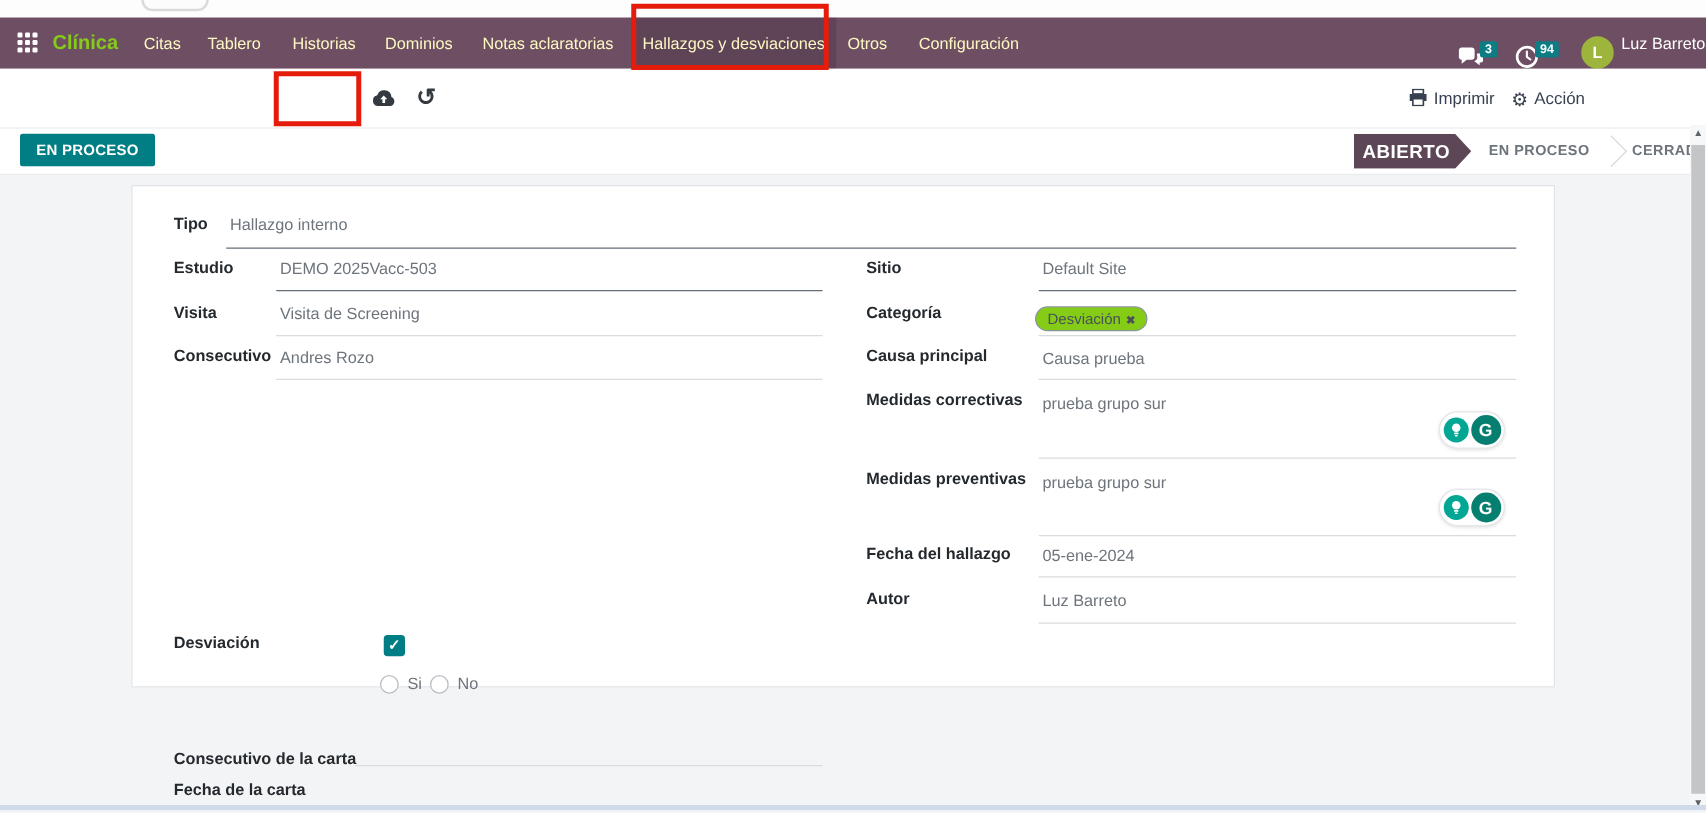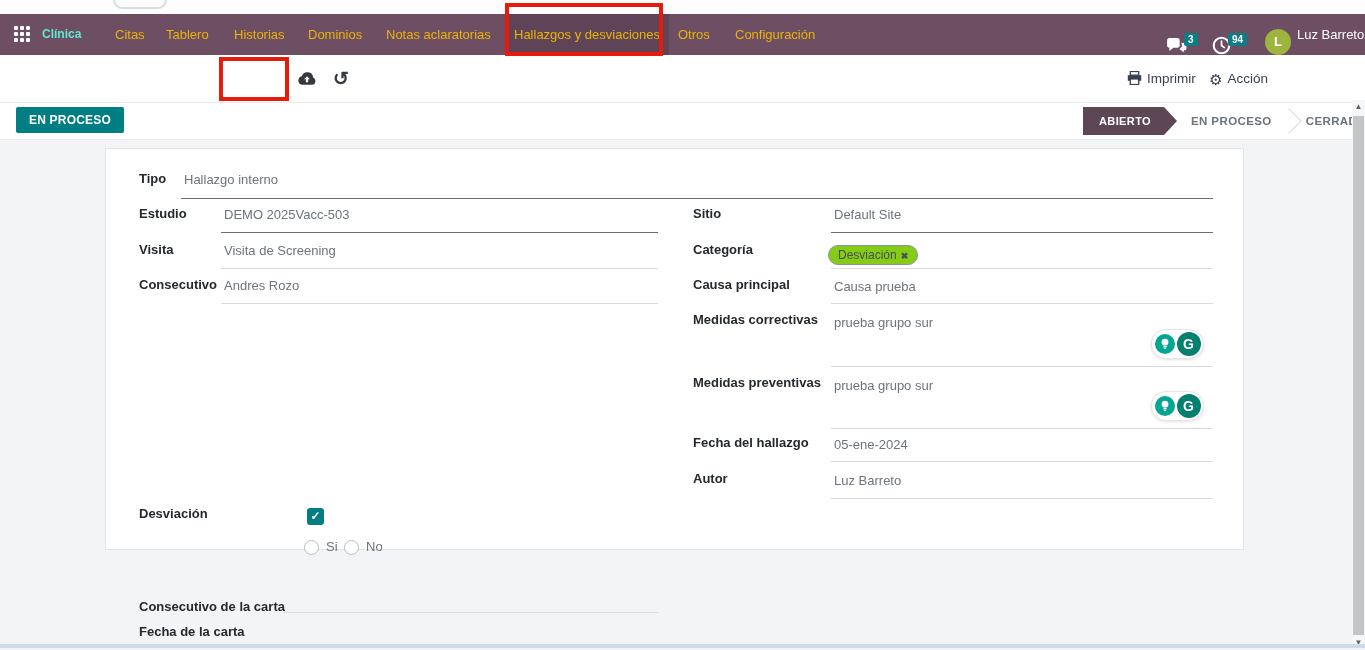--- a/index.html
+++ b/index.html
@@ -7,22 +7,22 @@
   .abs { position:absolute; }
 
   
   #top-strip { left:0; top:0; width:1365px; height:14px; background:#fdfdfd; }
   #top-artifact { left:113px; top:-4px; width:54px; height:13px; border:2px solid #d9dcdf; border-radius:0 0 9px 9px; background:#fcfcfd; }
 
   
   #navbar { left:0; top:14px; width:1365px; height:41px; background:#6d4e63; color:#fff; }
   #apps-grid { left:14px; top:12px; width:18px; height:17px; display:grid; grid-template-columns:repeat(3,4px); grid-template-rows:repeat(3,4px); gap:2px; cursor:pointer; }
   #apps-grid span { background:#fff; border-radius:1px; }
-  #brand { left:42px; top:0; height:41px; line-height:41px; font-size:12px; font-weight:700; color:#5eead4; cursor:pointer; }
-  .nav-item { top:0; height:41px; line-height:41px; font-size:13px; color:#eab308; cursor:pointer; white-space:nowrap; }
+  #brand { left:42px; top:0; height:41px; line-height:41px; font-size:16px; font-weight:700; color:#84cc16; cursor:pointer; }
+  .nav-item { top:0; height:41px; line-height:41px; font-size:13px; color:#fef9c3; cursor:pointer; white-space:nowrap; }
   .nav-item.active { background:rgba(0,0,0,.12); padding:0 9px; }
   #nav-citas{left:115px;} #nav-tablero{left:166px;} #nav-historias{left:234px;}
   #nav-dominios{left:308px;} #nav-notas{left:386px;} #nav-hallazgos{left:505px;}
   #nav-otros{left:678px;} #nav-config{left:735px;}
   .nav-badge { position:absolute; background:#0c7d85; color:#fff; font-size:10px; font-weight:700; padding:1px 4px; border-radius:2px; }
   #chat-icon { left:1166px; top:23px; width:22px; height:18px; cursor:pointer; }
   #chat-badge { left:1184px; top:19px; }
   #clock-icon { left:1212px; top:22px; width:19px; height:19px; cursor:pointer; }
   #clock-badge { left:1228px; top:19px; }
   #avatar { left:1265px; top:15px; width:26px; height:26px; border-radius:50%; background:#9db53c; color:#fff; font-size:13px; font-weight:700; text-align:center; line-height:26px; cursor:pointer; }
@@ -40,21 +40,21 @@
   #print-btn { left:1127px; }
   #action-btn { left:1209px; }
   .cp-btn svg, .cp-btn .gear { vertical-align:-2px; margin-right:5px; }
   .gear { font-size:15px; color:#374151; }
   #new-btn { left:1293px; top:62px; width:55px; height:31px; background:#fff; border:1px solid #0e7d82; border-radius:3px; color:#0e7d82; font-size:13px; font-weight:600; text-align:center; line-height:29px; cursor:pointer; }
 
   
   #status-row { left:0; top:103px; width:1352px; height:37px; background:#fff; border-bottom:1px solid #e9ebee; }
   #state-badge { left:16px; top:4px; background:#017e84; color:#fff; font-size:12px; font-weight:700; padding:6px 13px; border-radius:2px; letter-spacing:.2px; cursor:default; }
   #pipeline { left:1083px; top:4px; height:28px; display:flex; align-items:center; }
-  #stage-abierto { width:94px; height:28px; background:#5d4757; color:#fff; font-size:11px; font-weight:700; letter-spacing:.4px; display:flex; align-items:center; justify-content:center; padding-right:10px; clip-path:polygon(0 0, calc(100% - 13px) 0, 100% 50%, calc(100% - 13px) 100%, 0 100%); cursor:pointer; }
+  #stage-abierto { width:94px; height:28px; background:#5d4757; color:#fff; font-size:15px; font-weight:700; letter-spacing:.4px; display:flex; align-items:center; justify-content:center; padding-right:10px; clip-path:polygon(0 0, calc(100% - 13px) 0, 100% 50%, calc(100% - 13px) 100%, 0 100%); cursor:pointer; }
   .stage-label { font-size:11.5px; font-weight:600; letter-spacing:.4px; color:#6c737a; margin:0 14px; cursor:pointer; white-space:nowrap; }
   .chev { width:18px; height:18px; border-top:1px solid #d8dbde; border-right:1px solid #d8dbde; transform:rotate(45deg); margin:0 -6px; }
 
   
   #content-bg { left:0; top:140px; width:1352px; height:510px; background:#f3f4f6; }
   #card { left:105px; top:148px; width:1139px; height:402px; background:#fff; border:1px solid #e1e4e8; }
 
   .lbl { position:absolute; font-size:13px; font-weight:700; color:#24292e; white-space:nowrap; }
   .val { position:absolute; font-size:13px; color:#6d747c; white-space:nowrap; }
   .uline { position:absolute; height:1px; background:#d9dcdf; }

